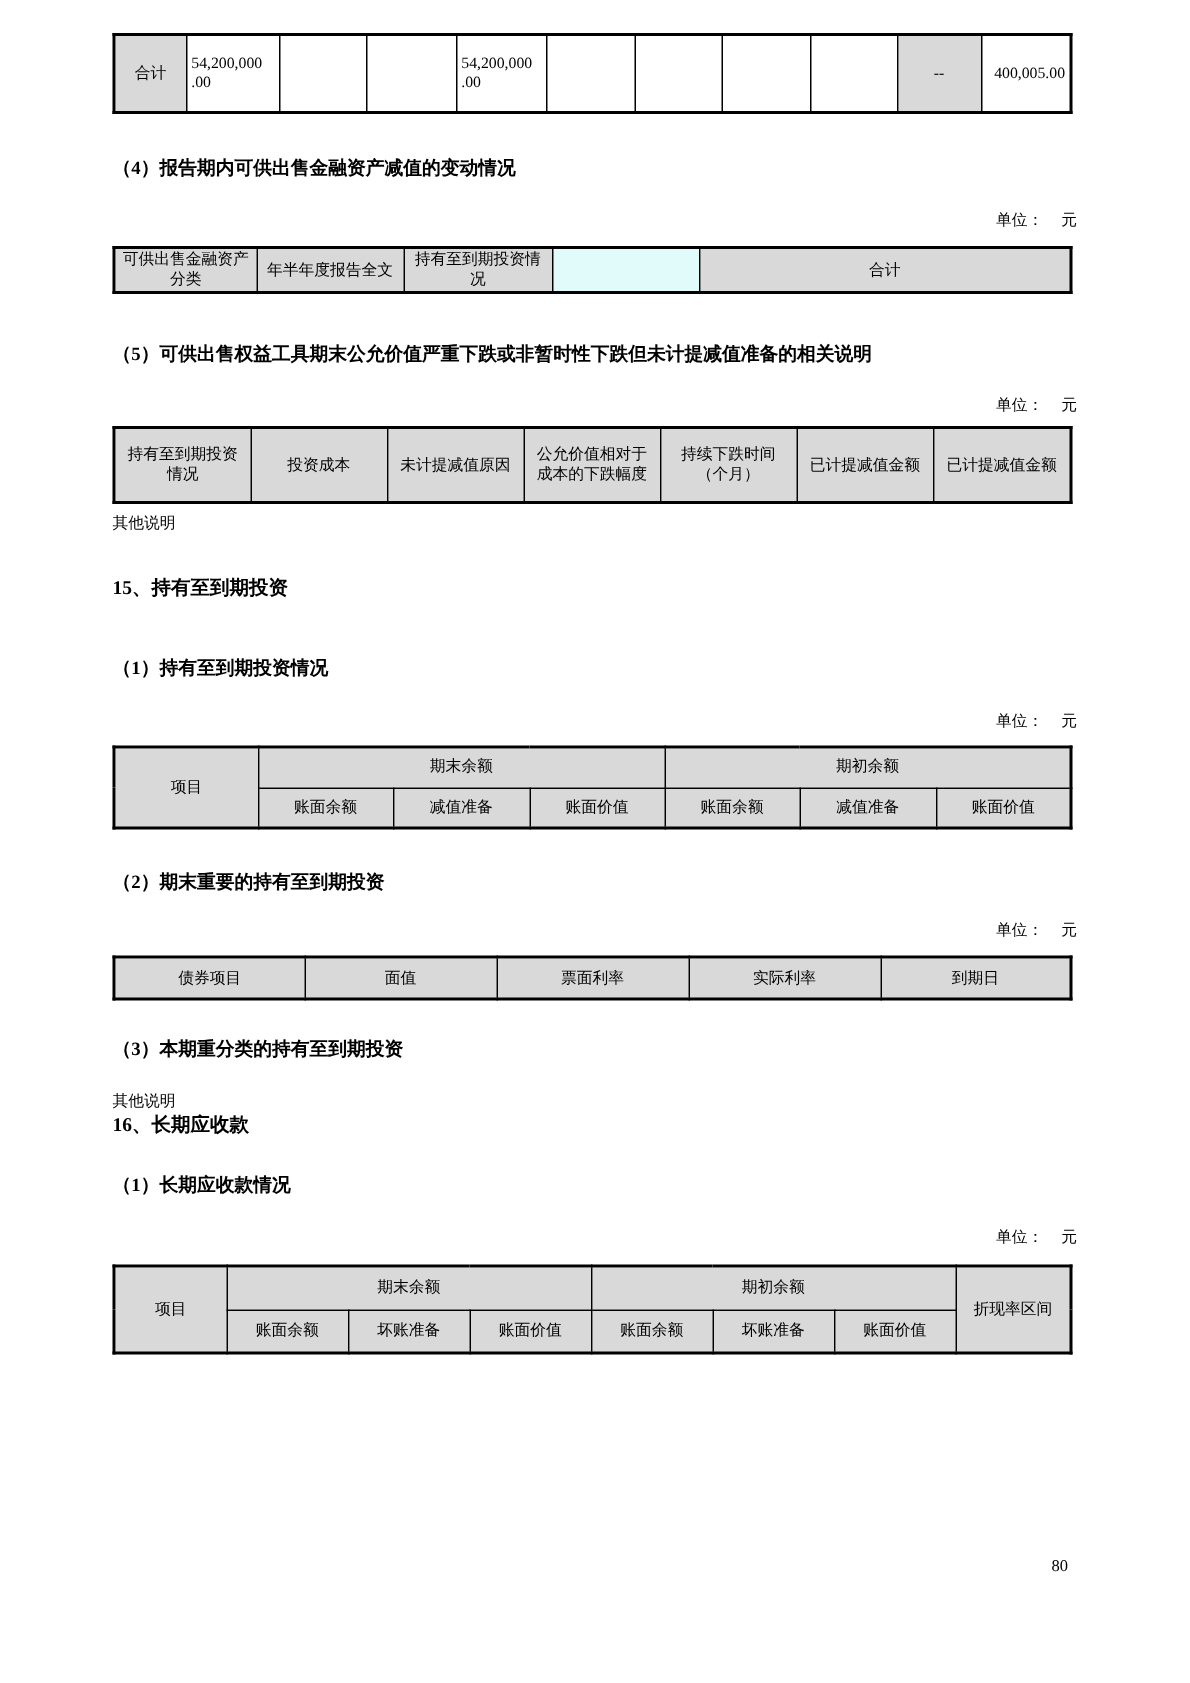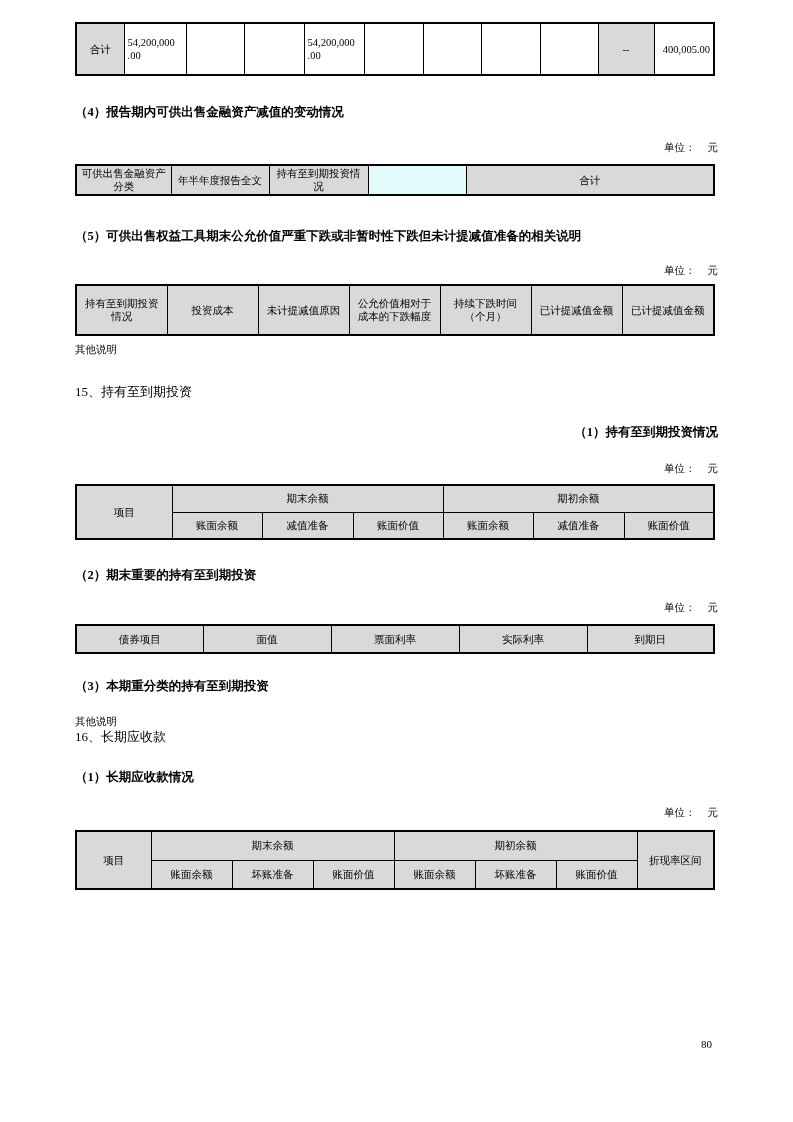--- a/index.html
+++ b/index.html
@@ -35,41 +35,41 @@
     font-weight:normal;
     vertical-align:middle;
     overflow:hidden;
     padding:1px 3px;
   }
   .hdr { background:var(--table-header-bg,#d9d9d9); text-align:center; }
   .cyan { background:var(--highlight-cell-bg,#e1fbfb); }
   .num { text-align:right; }
   .num span { display:block; text-align:left; }
   .h-sub { font-size:12.5px; line-height:17px; font-weight:bold; }
-  .h-num { font-size:13px; line-height:18px; font-weight:normal; }
+  .h-num { font-size:13px; line-height:18px; font-weight:bold; }
   .unit-line { text-align:right; font-size:10.5px; line-height:14px; }
   .unit-line .unit-value { margin-left:12px; }
   .note { font-size:10.5px; line-height:13px; }
   .t-summary td { height:52px; }
   .t-row28 td { height:28px; }
   .t-afs-equity td { height:50px; padding:2px 4px; }
   .t-htm td { height:27px; }
   .t-ltr td { height:29px; }
   .page-number { position:absolute; top:1038px; right:81px; font-size:11px; line-height:13px; }
 
   .mt-table-summary { margin-top:22px; }
   .mt-s4 { margin-top:28px; }
   .mt-unit1 { margin-top:20px; }
   .mt-table-afs-class { margin-top:9px; }
   .mt-s5 { margin-top:32px; }
   .mt-unit2 { margin-top:19px; }
   .mt-table-afs-equity { margin-top:6px; }
   .mt-note1 { margin-top:7px; }
   .mt-s15 { margin-top:27px; }
-  .mt-s15-1 { margin-top:23px;text-align:right; }
+  .mt-s15-1 { margin-top:36px; }
   .mt-unit3 { margin-top:21px; }
   .mt-table-htm { margin-top:8px; }
   .mt-s15-2 { margin-top:27px; }
   .mt-unit4 { margin-top:17px; }
   .mt-table-bond { margin-top:9px; }
   .mt-s15-3 { margin-top:24px; }
   .mt-note2 { margin-top:20px; }
   .mt-s16 { }
   .mt-s16-1 { margin-top:23px; }
   .mt-unit5 { margin-top:20px; }

